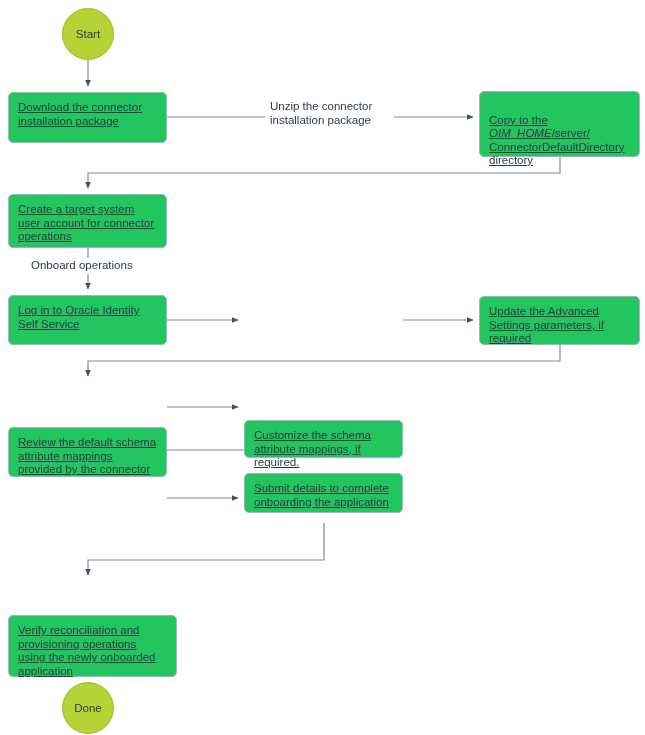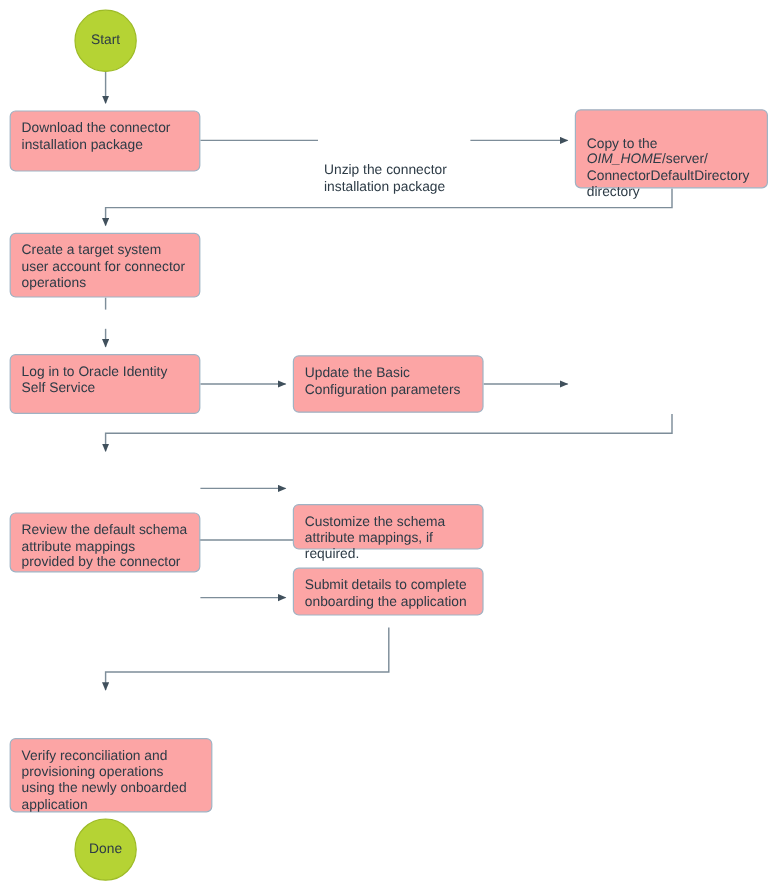--- a/index.html
+++ b/index.html
@@ -21,28 +21,29 @@
   svg.edges {
     position: absolute;
     left: 0;
     top: 0;
     width: 645px;
     height: 735px;
   }
   .node-box {
     position: absolute;
     box-sizing: border-box;
-    background: #fca5a5;
+    background: #22c55e;
     border: 1px solid #9fb3c4;
     border-radius: 5px;
     color: #2d3b46;
     font-size: 11.5px;
     line-height: 13.5px;
     padding: 8px 9px 6px 9px;
     white-space: pre-line;
+    text-decoration: underline;
   }
   .node-term {
     position: absolute;
     box-sizing: border-box;
     width: 52px;
     height: 52px;
     border-radius: 50%;
     background: #b5d334;
     border: 1px solid #9dbb26;
     color: #2d3b46;
@@ -52,21 +53,20 @@
     justify-content: center;
   }
   .edge-label {
     position: absolute;
     color: #2d3b46;
     font-size: 11.5px;
     line-height: 13.5px;
     white-space: pre-line;
     background: #ffffff;
     padding: 0 2px;
-    margin-top: 36px;
   }
   .it {
     font-style: italic;
   }
 </style>
 </head>
 <body>
 
 <div id="flow-root">
 
@@ -125,23 +125,24 @@
 
   <div class="node-box" style="left:8px; top:194px; width:159px; height:54px;">Create a target system
 user account for connector
 operations</div>
 
   <div class="edge-label" style="left:29px; top:259px; width:122px; text-align:left;">Onboard operations</div>
 
   <div class="node-box" style="left:8px; top:295px; width:159px; height:50px;">Log in to Oracle Identity
 Self Service</div>
 
-  <div class="node-box" style="left:244px; top:296px; width:159px; height:48px;">Update the Basic
-Configuration parameters</div>
 
+  <div class="node-box" style="left:479px; top:296px; width:161px; height:49px;">Update the Advanced
+Settings parameters, if
+required</div>
 
   <div class="node-box" style="left:8px; top:382px; width:159px; height:50px;margin-top:45px;">Review the default schema
 attribute mappings
 provided by the connector</div>
 
   <div class="node-box" style="left:244px; top:382px; width:159px; height:38px;margin-top:38px;">Customize the schema
 attribute mappings, if
 required.</div>
 
 

